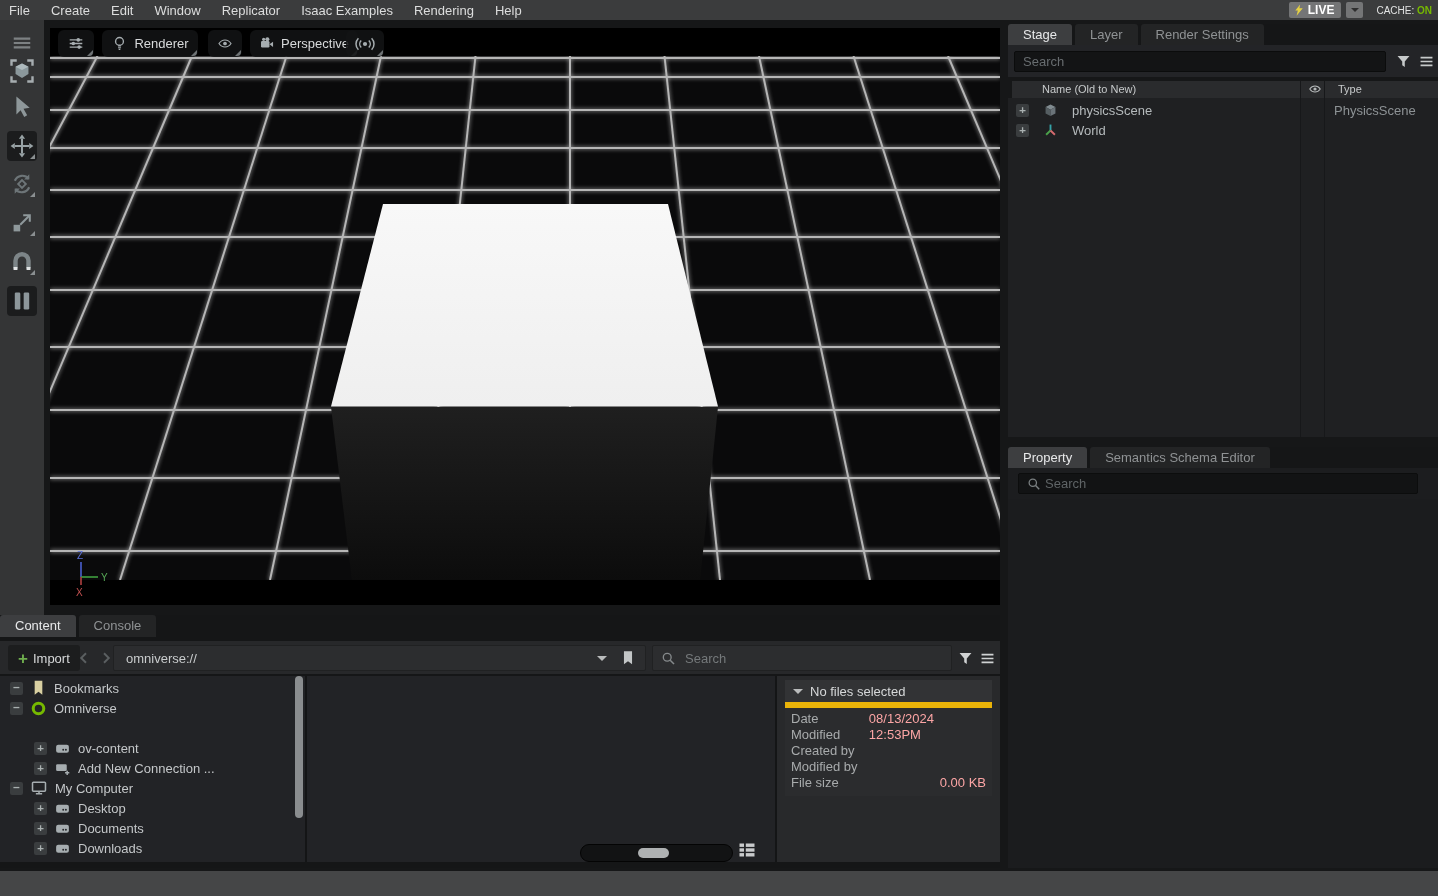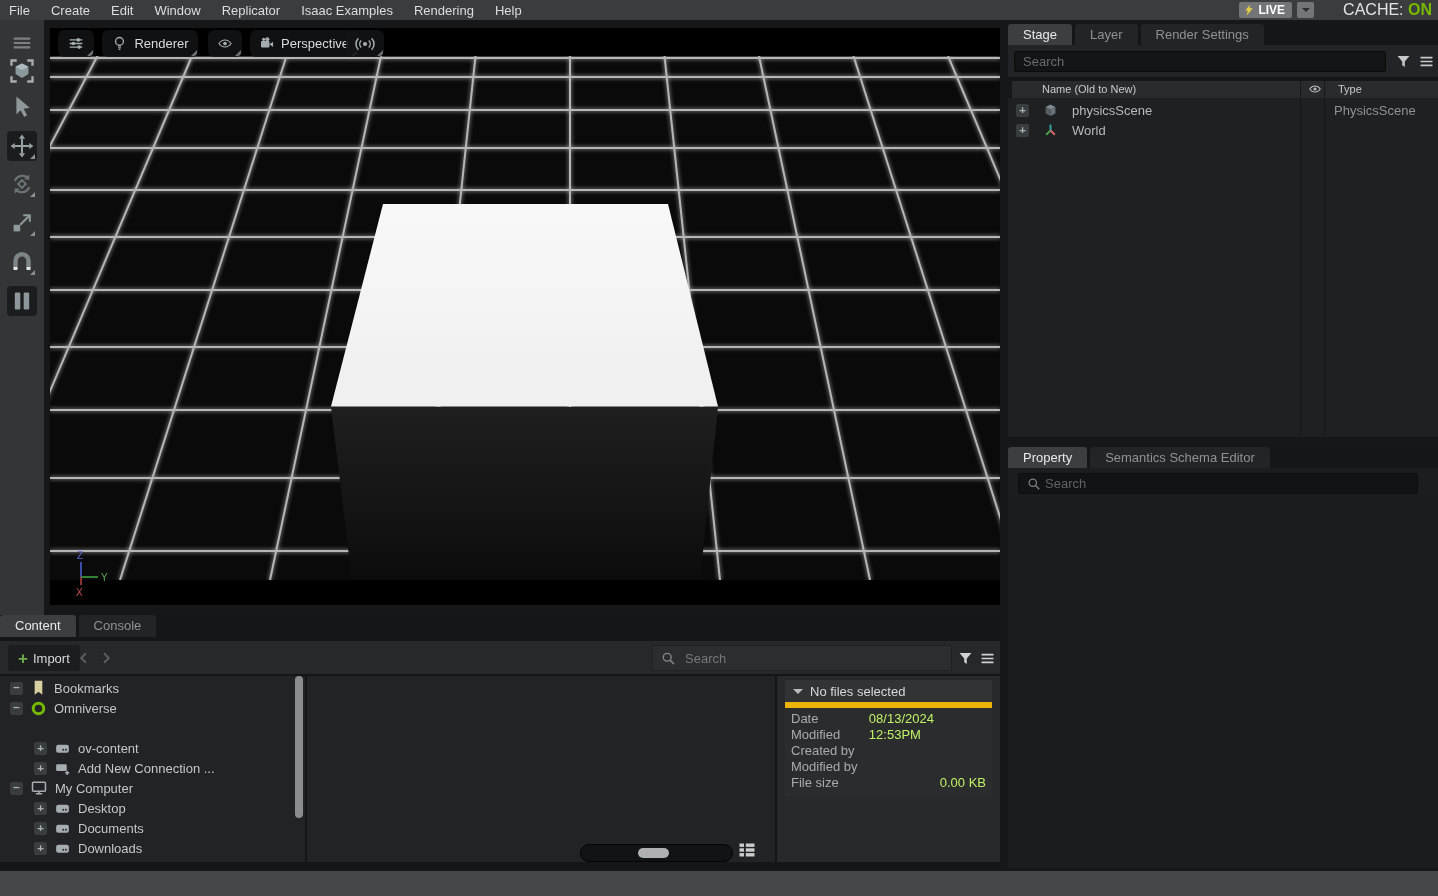--- a/index.html
+++ b/index.html
@@ -12,21 +12,21 @@
   
   .menubar { position:absolute; left:0; top:0; width:1438px; height:20px; background:#3b3c3d;
              display:flex; align-items:center; font-size:13px; color:#dcdddd; padding:0 6px 0 9px; }
   .menubar .mitem { margin-right:21px; cursor:default; }
   .mb-right { margin-left:auto; display:flex; align-items:center; gap:5px; }
   .live-pill { display:flex; align-items:center; gap:3px; background:#747576; border-radius:2px;
                height:16px; padding:0 7px 0 4px; color:#fff; font-size:12px; font-weight:bold; }
   .live-chev { width:17px; height:16px; background:#747576; border-radius:2px; display:flex;
                align-items:center; justify-content:center; }
   .live-chev::before { content:""; border:4px solid transparent; border-top-color:#2e2e2e; margin-top:4px; }
-  .cache { font-size:16px; color:#e2e3e3; margin-left:24px; }
+  .cache { font-size:10px; color:#e2e3e3; margin-left:8px; }
   .cache b { color:#76b900; font-weight:bold; }
 
   
   .ltool { position:absolute; left:0; top:20px; width:44px; height:848px; background:#343536; }
   .ltool .slot { position:absolute; left:7px; width:30px; height:30px; display:flex;
                  align-items:center; justify-content:center; }
   .ltool .tile { background:#1b1c1d; border-radius:4px; }
   .sub::after { content:""; position:absolute; right:2px; bottom:2px;
                 border-style:solid; border-width:0 0 5px 5px;
                 border-color:transparent transparent #8a8f91 transparent; }
@@ -99,21 +99,21 @@
   .vscroll { position:absolute; left:295px; top:0; width:8px; height:142px; background:#8a8d8f; border-radius:4px; }
   .vline { position:absolute; top:0; width:2px; height:186px; background:#141516; }
 
   .details { position:absolute; left:777px; top:0; width:223px; height:186px; background:#28292b; }
   .dcard { position:absolute; left:8px; top:4px; width:207px; }
   .dhead { height:22px; background:#323335; display:flex; align-items:center; gap:7px; padding:0 8px;
            color:#d6d8d9; font-size:13px; }
   .dhead .tri { border:5px solid transparent; border-top-color:#b9bbbc; margin-top:5px; }
   .drows { background:#2b2c2e; border-top:6px solid #eab308; padding:3px 6px 5px 6px; }
   .drow { display:flex; justify-content:space-between; font-size:13px; line-height:16px; color:#a8abac; }
-  .drow .dval { color:#bef264; }
+  .drow .dval { color:#fca5a5; }
 
   .sliderwrap { position:absolute; left:580px; top:168px; width:153px; height:18px; background:#121314;
                 border:1px solid #040404; border-radius:9px; }
   .sliderhandle { position:absolute; left:57px; top:3px; width:31px; height:10px; background:#aeb1b2; border-radius:5px; }
   .gridtoggle { position:absolute; left:737px; top:164px; }
 
   
   .statusbar { position:absolute; left:0; top:871px; width:1438px; height:25px; background:#454647; } 
 </style>
 </head>
@@ -468,20 +468,27 @@
       <div class="import-btn">
         <span class="plus-g">+</span>
         <span>Import</span>
       </div>
       <svg class="navchev" style="left:76px">
           <use href="#i-chevL"></use>
         </svg>
       <svg class="navchev" style="left:98px">
           <use href="#i-chevR"></use>
         </svg>
+      <div class="pathbar">
+        <span>omniverse://</span>
+        <span class="caret"></span>
+        <svg class="ic" width="18" height="18" style="margin-left:12px;color:#c3c6c7">
+            <use href="#i-bkm"></use>
+          </svg>
+      </div>
       <input class="csearch" placeholder="Search" style="">
       <svg class="ic" width="17" height="17" style="position:absolute;left:660px;top:9px;color:#85898b">
           <use href="#i-mag"></use>
         </svg>
       <svg class="ic" width="17" height="17" style="position:absolute;left:957px;top:9px;color:#d0d2d3">
           <use href="#i-funnel"></use>
         </svg>
       <svg class="ic" width="17" height="17" style="position:absolute;left:979px;top:9px;color:#d0d2d3">
           <use href="#i-burger"></use>
         </svg>

